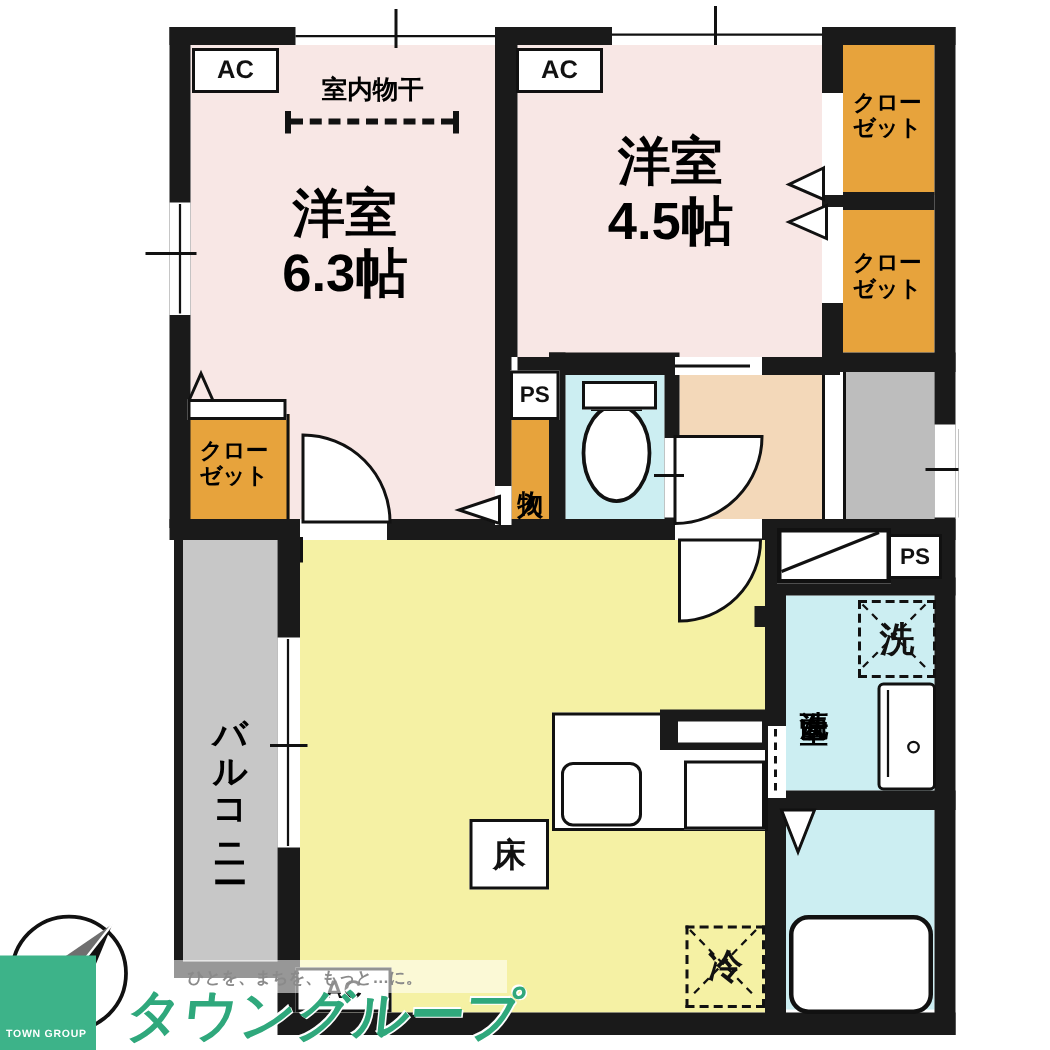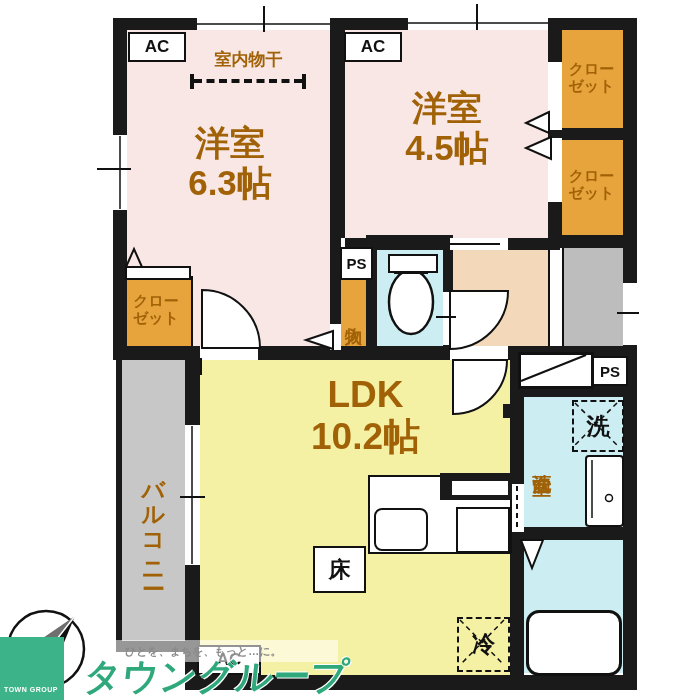--- a/index.html
+++ b/index.html
@@ -6,21 +6,21 @@
   #stage{position:relative;width:639px;height:700px;background:#ffffff;overflow:hidden;
          font-family:"Liberation Sans","DejaVu Sans",sans-serif;}
   .fill{position:absolute;z-index:1;}
   .wall{position:absolute;background:#1a1a1a;z-index:2;}
   .gap{position:absolute;background:#ffffff;z-index:3;}
   #overlay{position:absolute;left:0;top:0;z-index:4;pointer-events:none;}
   .box{position:absolute;background:#fff;border:2px solid #111;z-index:4;
        display:flex;align-items:center;justify-content:center;font-weight:bold;color:#111;}
   .dashedbox{position:absolute;background:transparent;border:2px dashed #111;z-index:4;
        display:flex;align-items:center;justify-content:center;font-weight:bold;color:#111;}
-  .lbl{position:absolute;z-index:5;color:#a16207;font-weight:bold;line-height:1.12;
+  .lbl{position:absolute;z-index:5;color:#000000;font-weight:bold;line-height:1.12;
        display:flex;flex-direction:column;align-items:center;justify-content:center;text-align:center;}
   .vert{writing-mode:vertical-rl;text-orientation:upright;letter-spacing:2px;}
   .rail{position:absolute;z-index:4;border-left:4px solid #111;border-right:4px solid #111;}
   .rail .dash{margin-top:5px;border-top:4px dashed #111;}
   .step{position:absolute;background:#fff;border-left:2px solid #111;border-right:2px solid #111;z-index:2;}
   #watermark-band{position:absolute;background:rgba(255,255,255,.55);z-index:6;}
   #slogan{position:absolute;z-index:7;color:#8a8a8a;font-size:11px;font-weight:bold;white-space:nowrap;margin-left:33px;}
   #brand{position:absolute;z-index:7;color:#2fa87c;font-size:37px;font-weight:bold;white-space:nowrap;
          transform:skewX(-6deg);text-shadow:1px 1px 0 #fff,-1px -1px 0 #fff;}
   #logo-square{position:absolute;background:#3db389;z-index:6;}
@@ -196,24 +196,20 @@
   </svg>
 
   <div class="lbl" style="left:140px;top:110px;width:180px;height:105px;font-size:35px;">
     <span>洋室</span>
     <span>6.3帖</span>
   </div>
   <div class="lbl" style="left:352px;top:75px;width:190px;height:105px;font-size:35px;">
     <span>洋室</span>
     <span>4.5帖</span>
   </div>
-  <div class="lbl" style="left:268px;top:368px;width:195px;height:95px;font-size:37px;">
-    <span>LDK</span>
-    <span>10.2帖</span>
-  </div>
   <div class="lbl vert" style="left:139px;top:408px;width:28px;height:225px;font-size:23px;">
     <span>バルコニー</span>
   </div>
   <div class="lbl vert" style="left:528px;top:415px;width:28px;height:92px;font-size:19px;">
     <span>洗面室</span>
   </div>
   <div class="lbl vert" style="left:341px;top:282px;width:25px;height:64px;font-size:17px;letter-spacing:0;">
     <span>物入</span>
   </div>
   <div class="lbl" style="left:560px;top:48px;width:63px;height:60px;font-size:15px;">

